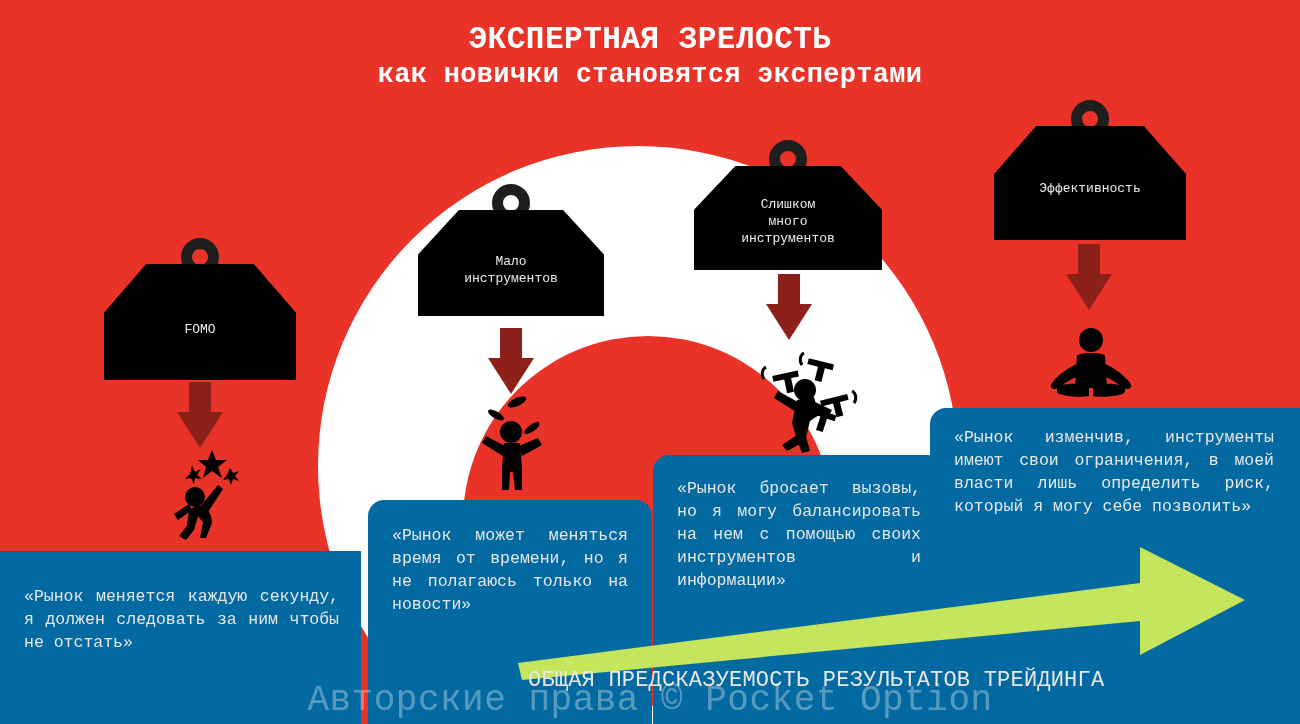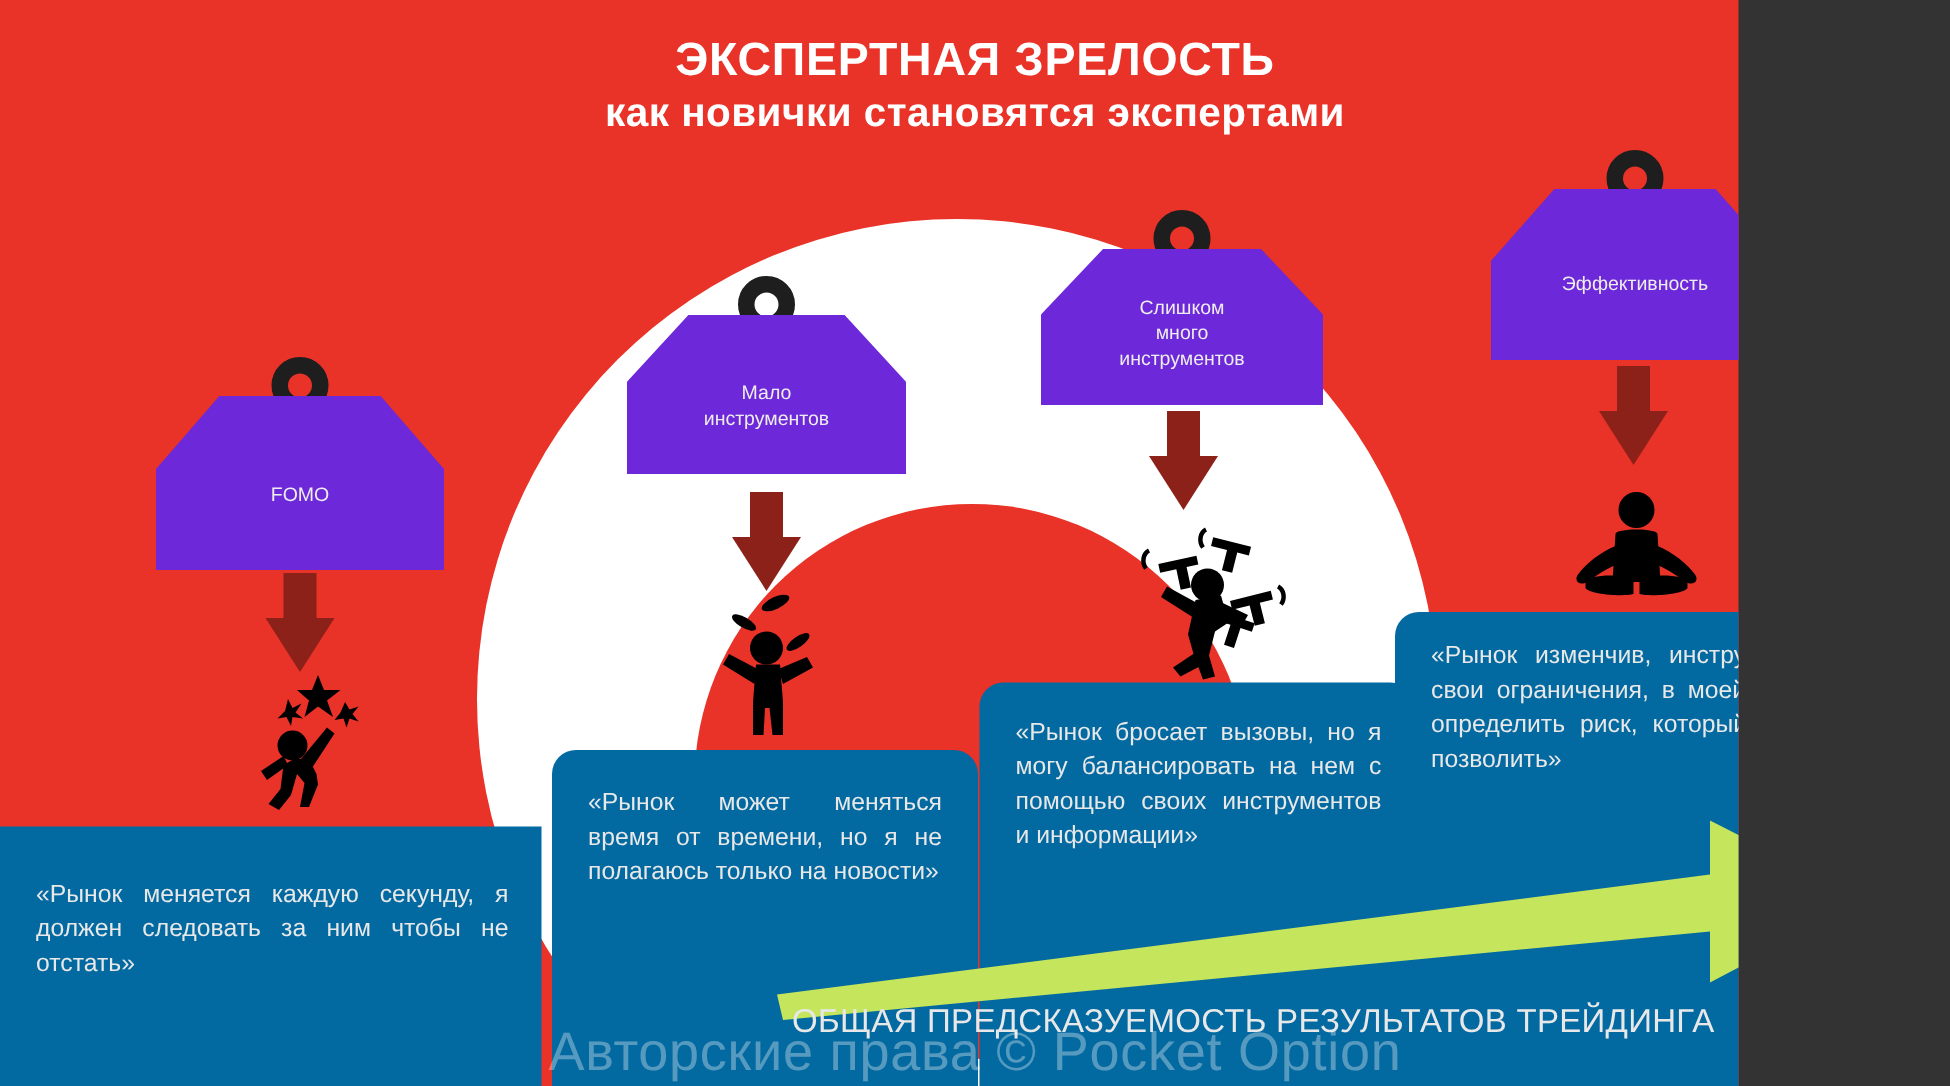--- a/index.html
+++ b/index.html
@@ -2,25 +2,25 @@
 <html><head>
 <meta charset="utf-8">
 <style>
   html, body {
     margin: 0;
     padding: 0;
     background: #333;
   }
   #canvas {
     position: relative;
-    width: 1159px;
+    width: 1300px;
     height: 724px;
     overflow: hidden;
     background: #E93228;
-    font-family: Liberation Sans, sans-serif;
+    font-family: Liberation Mono, monospace;
     -webkit-font-smoothing: antialiased;
   }
 
   
   .bg-circle-white {
     position: absolute;
     left: 318px;
     top: 146px;
     width: 640px;
     height: 640px;
@@ -77,21 +77,21 @@
     height: 38px;
     border-radius: 50%;
     border: 11px solid #1E1E1E;
     box-sizing: border-box;
   }
   .weight-body {
     position: absolute;
     top: 26px;
     left: 0;
     width: 100%;
-    background: #6d28d9;
+    background: #000000;
     clip-path: polygon(22% 0%, 78% 0%, 100% 42%, 100% 100%, 0% 100%, 0% 42%);
     display: flex;
     align-items: center;
     justify-content: center;
     text-align: center;
   }
   .weight-label {
     color: #EDEDED;
     font-size: 13px;
     line-height: 17px;

